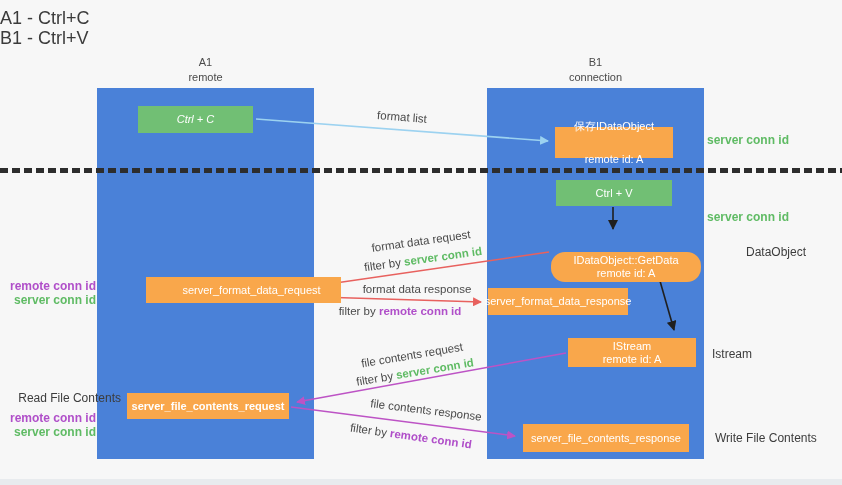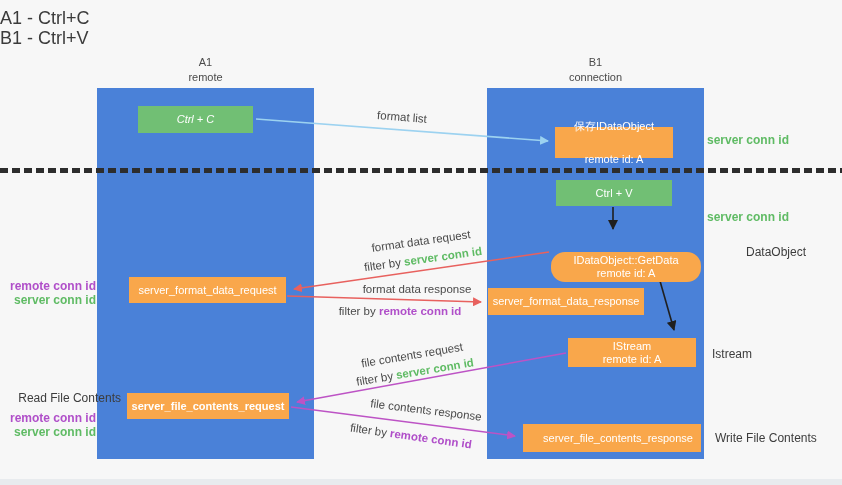--- a/index.html
+++ b/index.html
@@ -91,38 +91,38 @@
 
   <div class="node green" style="left:556px;top:180px;width:116px;height:26px;">
     <span>Ctrl + V</span>
   </div>
 
   <div class="node orange" style="left:551px;top:252px;width:150px;height:30px;border-radius:14px;">
     <span>IDataObject::GetData</span>
     <span>remote id: A</span>
   </div>
 
-  <div class="node orange" style="left:129px;top:277px;width:157px;height:26px;">
+  <div class="node orange" style="left:146px;top:277px;width:179px;height:26px;padding-left:16px;">
     <span>server_format_data_request</span>
   </div>
 
-  <div class="node orange" style="left:488px;top:288px;width:156px;height:27px;">
+  <div class="node orange" style="left:488px;top:288px;width:140px;height:27px;">
     <span>server_format_data_response</span>
   </div>
 
   <div class="node orange" style="left:568px;top:338px;width:128px;height:29px;">
     <span>IStream</span>
     <span>remote id: A</span>
   </div>
 
   <div class="node orange" style="left:127px;top:393px;width:162px;height:26px;font-weight:bold;">
     <span>server_file_contents_request</span>
   </div>
 
-  <div class="node orange" style="left:523px;top:424px;width:166px;height:28px;padding-left:12px;">
+  <div class="node orange" style="left:523px;top:424px;width:166px;height:28px;">
     <span>server_file_contents_response</span>
   </div>
 
   <div class="side-label green-text" style="left:707px;top:133px;">server conn id</div>
   <div class="side-label green-text" style="left:707px;top:210px;">server conn id</div>
   <div class="side-label" style="left:746px;top:245px;">DataObject</div>
   <div class="side-label" style="left:712px;top:347px;">Istream</div>
   <div class="side-label" style="left:715px;top:431px;">Write File Contents</div>
 
   <div class="side-label purple-text right-align" style="left:0;width:96px;top:279px;">remote conn id</div>

